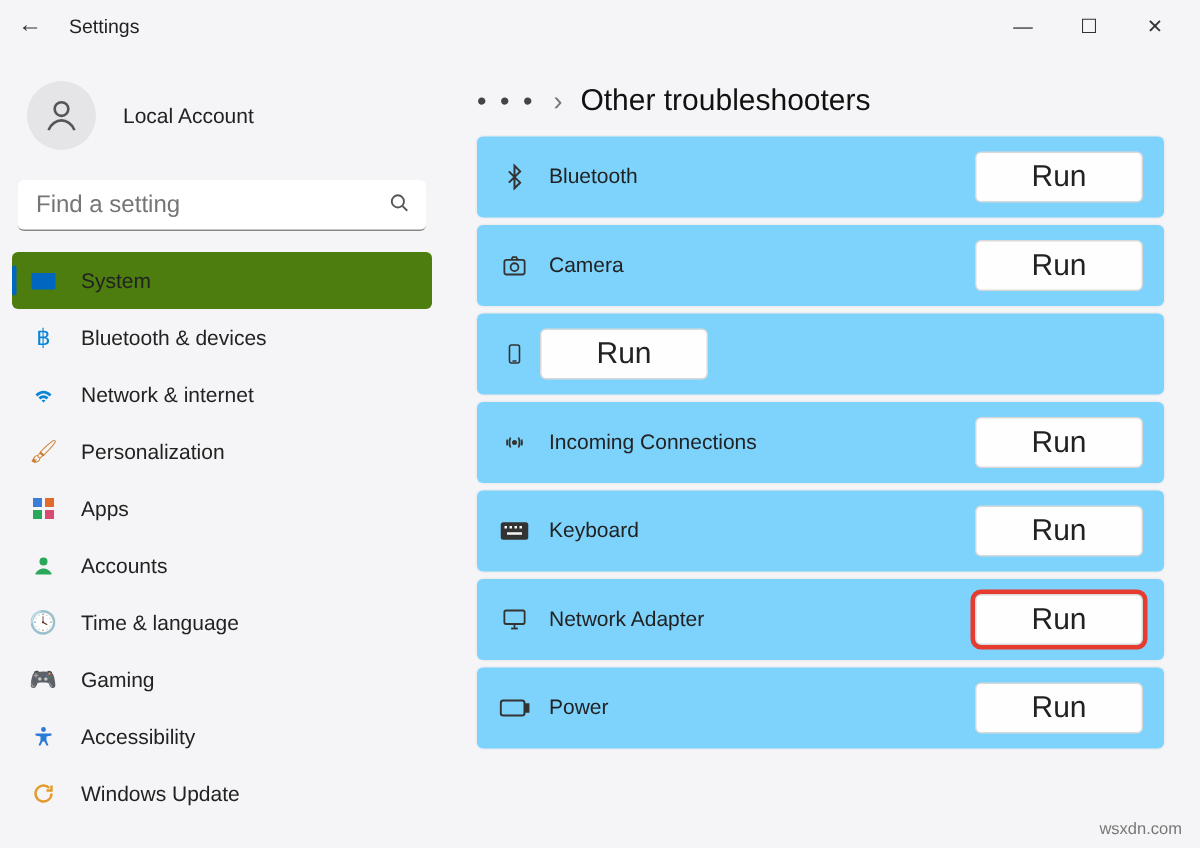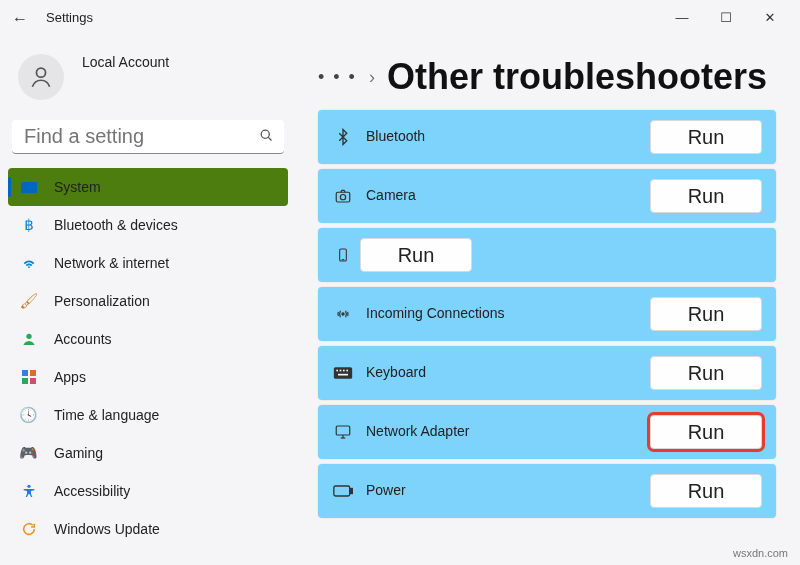--- a/index.html
+++ b/index.html
@@ -7,39 +7,39 @@
 
 .titlebar { display: flex; align-items: center; height: 34px; padding: 0 8px; }
 .titlebar .back { width: 24px; text-align: center; font-size: 16px; color: #333; cursor: pointer; }
 .titlebar .title { margin-left: 14px; font-size: 13px; color: #222; }
 .titlebar .spacer { flex: 1; }
 .win-btn { width: 44px; height: 30px; display: inline-flex; justify-content: center; align-items: center; font-size: 13px; color: #333; cursor: pointer; }
 
 .layout { display: flex; height: calc(100% - 34px); }
 
 .sidebar { width: 296px; padding: 10px 8px 0 8px; display: flex; flex-direction: column; }
-.profile { display: flex; padding: 10px 10px 20px 10px; }
+.profile { display: flex; align-items: center; padding: 10px 10px 20px 10px; }
 .avatar { width: 46px; height: 46px; border-radius: 50%; background: #e5e5e7; display: flex; justify-content: center; align-items: center; margin-right: 18px; }
 .account-name { font-size: 14px; color: #222; }
 
 .search-wrap { margin: 0 4px 14px 4px; position: relative; }
-.search { width: 100%; height: 34px; border: none; border-bottom: 1px solid #888; background: #fff; border-radius: 4px; padding: 0 36px 0 12px; font-size: 20px; color: #555; }
+.search { width: 100%; height: 34px; border: none; border-bottom: 1px solid #888; background: #fff; border-radius: 4px; padding: 0 36px 0 12px; font-size: 16px; color: #555; }
 .search-icon { position: absolute; right: 10px; top: 8px; font-size: 14px; color: #555; }
 
 .nav { list-style: none; overflow-y: auto; }
 .nav-item { display: flex; align-items: center; height: 38px; padding: 0 10px; border-radius: 4px; cursor: pointer; color: #222; font-size: 14px; position: relative; }
 .nav-item .ico { width: 22px; height: 22px; margin-right: 14px; display: inline-flex; justify-content: center; align-items: center; font-size: 15px; }
 .nav-item.selected { background: #4d7c0f; }
 .nav-item.selected::before { content: ""; position: absolute; left: 0; top: 9px; bottom: 9px; width: 3px; background: #0067c0; border-radius: 2px; }
 
 .main { flex: 1; padding: 22px 24px 0 22px; overflow-y: auto; }
 .breadcrumb { display: flex; align-items: center; margin-bottom: 12px; }
 .bc-more { font-size: 18px; letter-spacing: 2px; color: #444; margin-right: 12px; cursor: pointer; }
 .bc-sep { font-size: 18px; color: #777; margin-right: 12px; }
-.bc-title { font-size: 36px; font-weight: 700; color: #111; }
+.bc-title { font-size: 20px; font-weight: 400; color: #111; }
 
 .cards { list-style: none; }
 .card { background: #7dd3fc; border-radius: 4px; margin-bottom: 5px; padding: 10px 14px 10px 8px; display: flex; align-items: center; box-shadow: 0 0 0 1px rgba(0,0,0,0.03); }
 .card .c-ico { width: 34px; display: inline-flex; justify-content: center; align-items: center; color: #333; font-size: 16px; }
 .card .c-label { flex: 1; font-size: 14px; color: #222; padding-left: 6px; line-height: 1.25; }
 .run-btn { min-width: 112px; height: 34px; background: #fefefe; border: 1px solid #d9d9d9; border-radius: 4px; font-size: 20px; color: #222; cursor: pointer; }
 .run-btn.highlighted { outline: 3px solid #e63b2e; outline-offset: 0; }
 
 .watermark { position: absolute; right: 12px; bottom: 6px; font-size: 11px; color: #777; }
 
@@ -106,33 +106,33 @@
               <path d="M12 20l-2-2c1-1 3-1 4 0l-2 2zm-5-5c3-3 7-3 10 0l-2 2c-2-2-4-2-6 0l-2-2zm-3-3c5-5 11-5 16 0l-2 2c-4-4-8-4-12 0l-2-2z"></path>
             </svg>
           </span>
           <span>Network &amp; internet</span>
         </li>
       <li class="nav-item">
           <span class="ico ic-brush">🖌</span>
           <span>Personalization</span>
         </li>
       <li class="nav-item">
+          <span class="ico">
+            <span class="ic-apps"></span>
+          </span>
+          <span>Apps</span>
+        </li>
+      <li class="nav-item">
           <span class="ico ic-account">
             <svg width="16" height="16" viewBox="0 0 24 24" fill="#2aa85a">
               <circle cx="12" cy="8" r="4"></circle>
               <path d="M4 20c2-4 6-5 8-5s6 1 8 5v1H4v-1z"></path>
             </svg>
           </span>
           <span>Accounts</span>
-        </li>
-      <li class="nav-item">
-          <span class="ico">
-            <span class="ic-apps"></span>
-          </span>
-          <span>Apps</span>
         </li>
       <li class="nav-item">
           <span class="ico ic-time">🕓</span>
           <span>Time &amp; language</span>
         </li>
       <li class="nav-item">
           <span class="ico ic-game">🎮</span>
           <span>Gaming</span>
         </li>
       <li class="nav-item">

